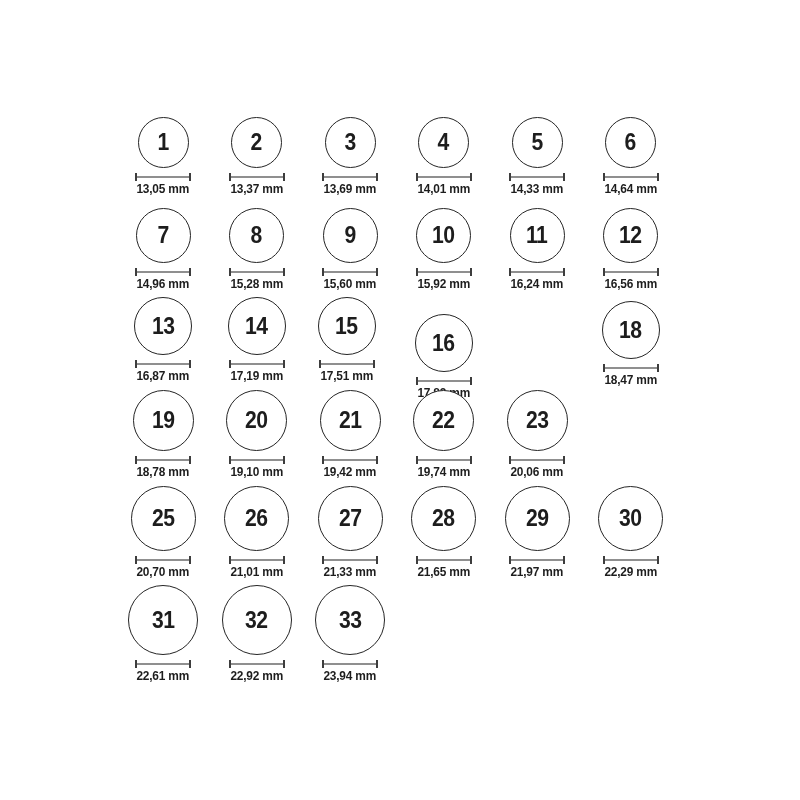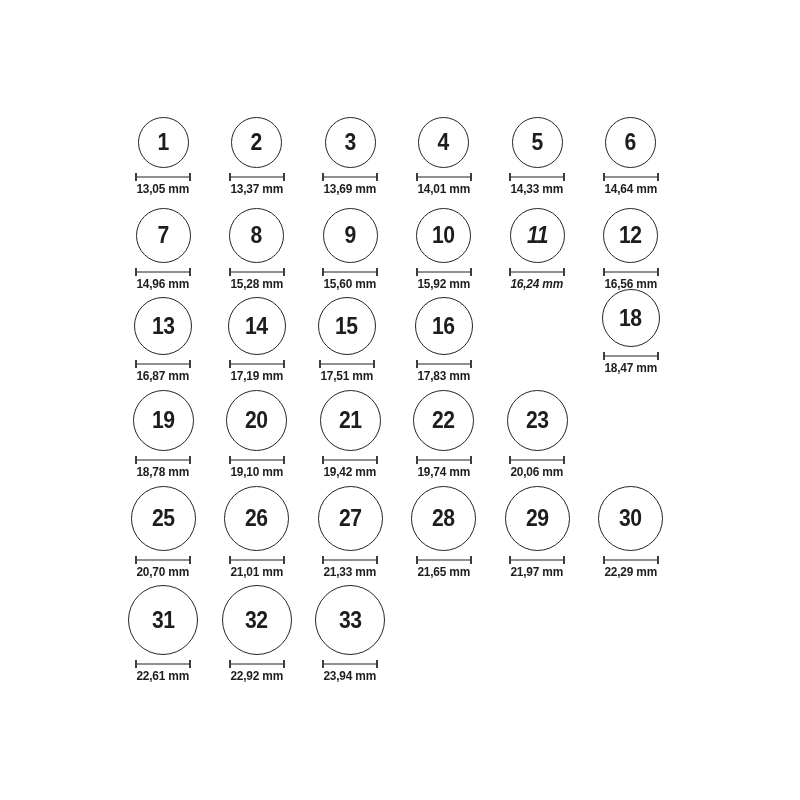--- a/index.html
+++ b/index.html
@@ -178,21 +178,21 @@
       <div class="ring-circle" style="width: 55px; height: 55px;">
         <span class="ring-number">10</span>
       </div>
       <div class="ruler" style="width: 56px;">
         <div class="ruler-line"></div>
         <div class="ruler-tick left"></div>
         <div class="ruler-tick right"></div>
       </div>
       <div class="diameter-label">15,92 mm</div>
     </div>
-    <div class="cell" style="left: 490.25px; top: 208px; width: 93.5px; font-style: italic;">
+    <div class="cell" style="left: 490.25px; top: 208px; width: 93.5px;">
       <div class="ring-circle" style="width: 55px; height: 55px;">
         <span class="ring-number">11</span>
       </div>
       <div class="ruler" style="width: 56px;">
         <div class="ruler-line"></div>
         <div class="ruler-tick left"></div>
         <div class="ruler-tick right"></div>
       </div>
       <div class="diameter-label">16,24 mm</div>
     </div>
@@ -233,32 +233,32 @@
       <div class="ring-circle" style="width: 58px; height: 58px;">
         <span class="ring-number">15</span>
       </div>
       <div class="ruler" style="width: 56px;">
         <div class="ruler-line"></div>
         <div class="ruler-tick left"></div>
         <div class="ruler-tick right"></div>
       </div>
       <div class="diameter-label">17,51 mm</div>
     </div>
-    <div class="cell" style="left: 396.75px; top: 297px; width: 93.5px;">
+    <div class="cell" style="left: 396.75px; top: 314px; width: 93.5px;">
       <div class="ring-circle" style="width: 58px; height: 58px;">
         <span class="ring-number">16</span>
       </div>
       <div class="ruler" style="width: 56px;">
         <div class="ruler-line"></div>
         <div class="ruler-tick left"></div>
         <div class="ruler-tick right"></div>
       </div>
       <div class="diameter-label">17,83 mm</div>
     </div>
-    <div class="cell" style="left: 583.75px; top: 289px; width: 93.5px;">
+    <div class="cell" style="left: 583.75px; top: 301px; width: 93.5px;">
       <div class="ring-circle" style="width: 58px; height: 58px;">
         <span class="ring-number">18</span>
       </div>
       <div class="ruler" style="width: 56px;">
         <div class="ruler-line"></div>
         <div class="ruler-tick left"></div>
         <div class="ruler-tick right"></div>
       </div>
       <div class="diameter-label">18,47 mm</div>
     </div>

